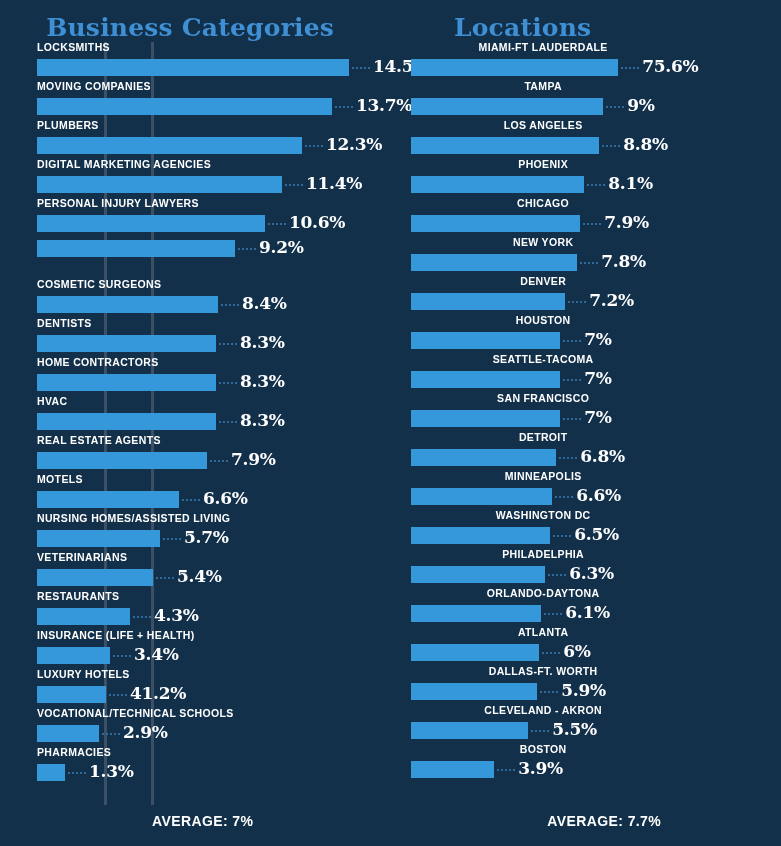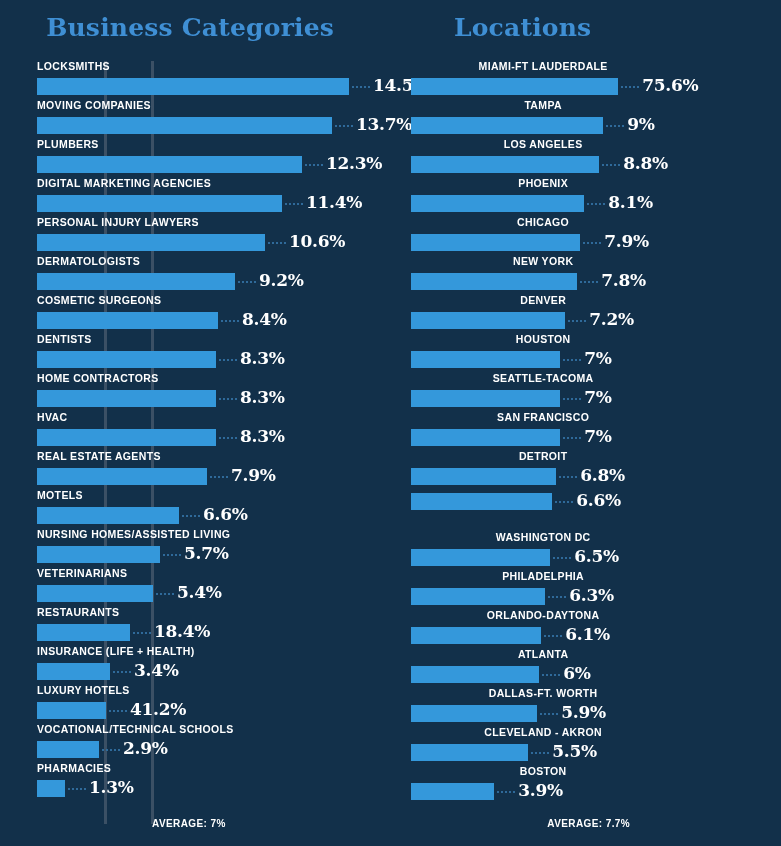--- a/index.html
+++ b/index.html
@@ -42,21 +42,21 @@
     height: 28px;
     line-height: 28px;
     user-select: none;
   }
   .panel-left .panel-title  { padding-left: 0px; }
   .panel-right .panel-title { padding-right: 10px; }
 
   
   .chart {
     position: relative;
-    margin-top: 19px;
+    margin-top: 0;
   }
   .panel-left .chart  { padding-left: 37px; }
   .panel-right .chart { padding-left: 471px; margin-left: -440px; text-align: center; }
 
   .avg-line {
     position: absolute;
     top: 0;
     width: 3px;
     background: #3b5065;
     z-index: 0;
@@ -104,21 +104,21 @@
     font-weight: bold;
     font-size: 17px;
     color: #ffffff;
     white-space: nowrap;
     letter-spacing: -0.3px;
     user-select: none;
   }
 
   .average-note {
     position: absolute;
-    font-size: 10px;
+    font-size: 14px;
     font-weight: bold;
     letter-spacing: 0.4px;
     color: #ffffff;
     white-space: nowrap;
     user-select: none;
   }
   .panel-left .average-note  { left: 152px; bottom: 17px; }
   .panel-right .average-note { left: 167px; bottom: 17px; }
 </style>
 </head>
@@ -165,21 +165,20 @@
           </div>
           <div class="row">
             <div class="row-label">PERSONAL INJURY LAWYERS</div>
             <div class="bar-wrap">
               <div class="bar" style="width: 228px;"></div>
               <div class="leader" style="left: 231px;"></div>
               <div class="value" style="left: 252px;">10.6%</div>
             </div>
           </div>
           <div class="row">
-            <div class="row-label">DERMATOLOGISTS</div>
             <div class="bar-wrap">
               <div class="bar" style="width: 198px;"></div>
               <div class="leader" style="left: 201px;"></div>
               <div class="value" style="left: 222px;">9.2%</div>
             </div>
           </div>
           <div class="row">
             <div class="row-label">COSMETIC SURGEONS</div>
             <div class="bar-wrap">
               <div class="bar" style="width: 181px;"></div>
@@ -241,21 +240,21 @@
               <div class="bar" style="width: 116px;"></div>
               <div class="leader" style="left: 119px;"></div>
               <div class="value" style="left: 140px;">5.4%</div>
             </div>
           </div>
           <div class="row">
             <div class="row-label">RESTAURANTS</div>
             <div class="bar-wrap">
               <div class="bar" style="width: 93px;"></div>
               <div class="leader" style="left: 96px;"></div>
-              <div class="value" style="left: 117px;">18.4%</div>
+              <div class="value" style="left: 117px;">4.3%</div>
             </div>
           </div>
           <div class="row">
             <div class="row-label">INSURANCE (LIFE + HEALTH)</div>
             <div class="bar-wrap">
               <div class="bar" style="width: 73px;"></div>
               <div class="leader" style="left: 76px;"></div>
               <div class="value" style="left: 97px;">3.4%</div>
             </div>
           </div>
@@ -375,20 +374,21 @@
           </div>
           <div class="row">
             <div class="row-label">DETROIT</div>
             <div class="bar-wrap">
               <div class="bar" style="width: 145px;"></div>
               <div class="leader" style="left: 148px;"></div>
               <div class="value" style="left: 169px;">6.8%</div>
             </div>
           </div>
           <div class="row">
+            <div class="row-label">MINNEAPOLIS</div>
             <div class="bar-wrap">
               <div class="bar" style="width: 141px;"></div>
               <div class="leader" style="left: 144px;"></div>
               <div class="value" style="left: 165px;">6.6%</div>
             </div>
           </div>
           <div class="row">
             <div class="row-label">WASHINGTON DC</div>
             <div class="bar-wrap">
               <div class="bar" style="width: 139px;"></div>

